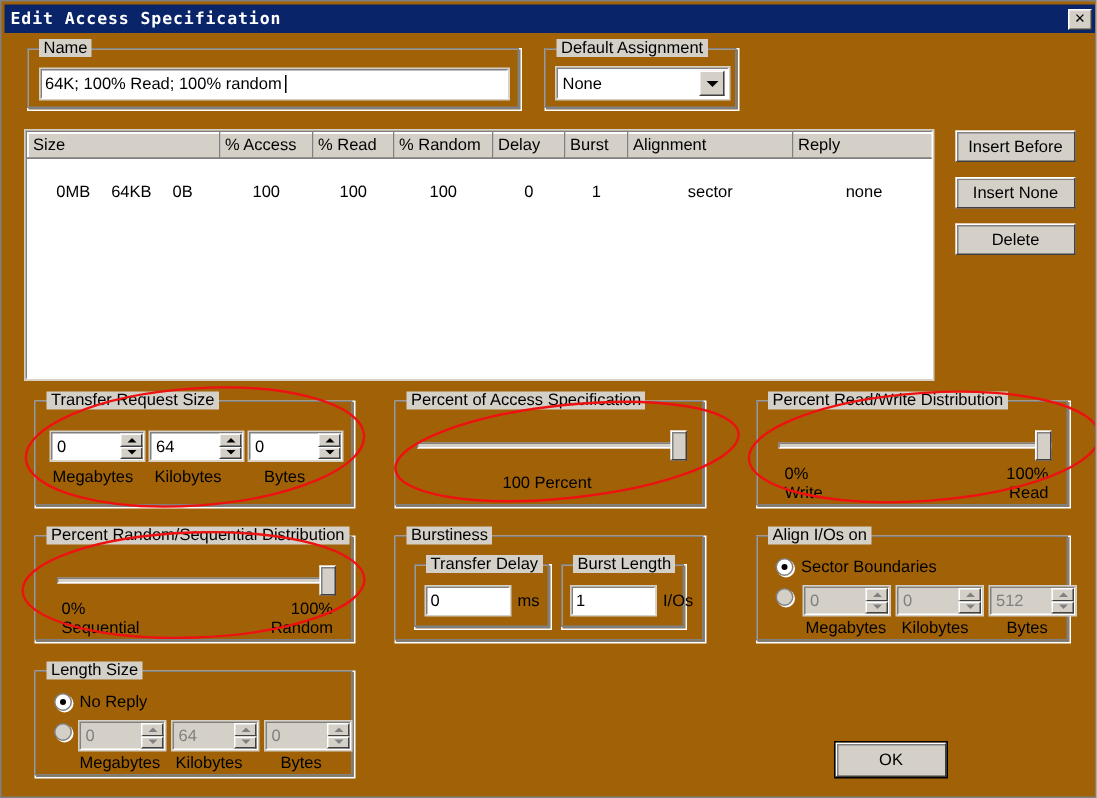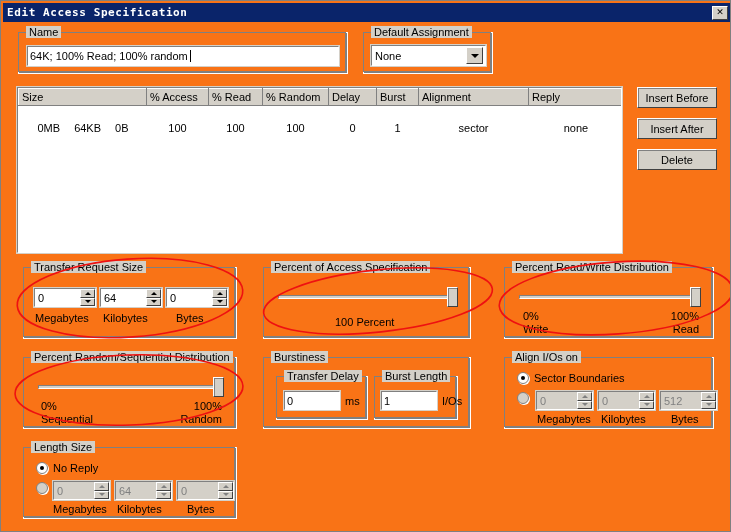--- a/index.html
+++ b/index.html
@@ -9,21 +9,21 @@
   }
   body {
     font-family: "Liberation Sans", sans-serif;
     font-size: 11px;
     color: #000000;
   }
   #window {
     position: relative;
     width: 731px;
     height: 532px;
-    background: #f97316;
+    background: #a16207;
     border: 1px solid #808080;
     overflow: hidden;
   }
   
   #titlebar {
     position: absolute;
     left: 2px; top: 2px;
     width: 727px; height: 19px;
     background: #0a246a;
     display: flex;
@@ -366,21 +366,21 @@
           <td>none</td>
         </tr>
       </tbody>
     </table>
   </div>
 
   <div class="btn" style="left:636px; top:86px; width:80px; height:21px;">
     <span>Insert Before</span>
   </div>
   <div class="btn" style="left:636px; top:117px; width:80px; height:21px;">
-    <span>Insert After</span>
+    <span>Insert None</span>
   </div>
   <div class="btn" style="left:636px; top:148px; width:80px; height:21px;">
     <span>Delete</span>
   </div>
 
   <div class="group" style="left:22px; top:266px; width:214px; height:72px;">
     <div class="gbox"></div>
     <div class="glabel">Transfer Request Size</div>
 
     <div class="spin" style="left:10px; top:20px; width:62px;">
@@ -539,20 +539,23 @@
       <span class="arrows">
           <div class="up"></div>
           <div class="down"></div>
         </span>
     </div>
     <div class="lbl" style="left:29px; top:55px;">Megabytes</div>
     <div class="lbl" style="left:93px; top:55px;">Kilobytes</div>
     <div class="lbl" style="left:163px; top:55px;">Bytes</div>
   </div>
 
+  <div class="btn default" style="left:556px; top:494px; width:74px; height:23px;">
+    <span>OK</span>
+  </div>
 
   <svg id="redlayer" viewBox="0 0 731 532" xmlns="http://www.w3.org/2000/svg">
     <g fill="none" stroke="#ee1111" stroke-width="1.6">
       <ellipse cx="129" cy="297" rx="113" ry="39" transform="rotate(-4 129 297)"></ellipse>
       <ellipse cx="377" cy="300" rx="115" ry="31" transform="rotate(-6 377 300)"></ellipse>
       <ellipse cx="615" cy="297" rx="117" ry="36" transform="rotate(-4 615 297)"></ellipse>
       <ellipse cx="128" cy="389" rx="114" ry="35" transform="rotate(-2 128 389)"></ellipse>
     </g>
   </svg>
 

